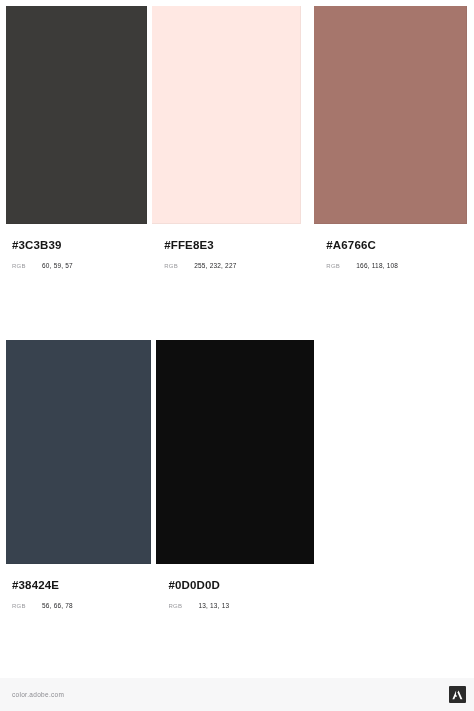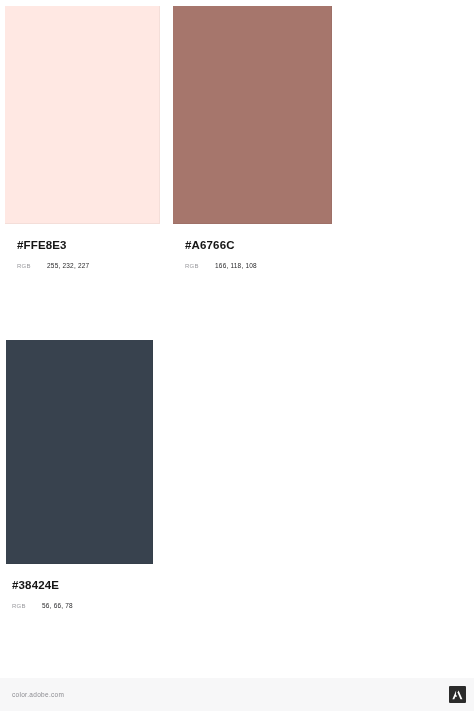--- a/index.html
+++ b/index.html
@@ -136,20 +136,30 @@
 </style>
 </head>
 <body>
 
 <div id="page">
 
   <div class="palette">
 
     <div class="row row-1">
 
+      <div class="cell c0">
+        <div class="swatch" id="sw-0-0" style="background: rgb(60, 59, 57);"></div>
+        <div class="meta">
+          <div class="hex">#3C3B39</div>
+          <div class="rgb-line">
+            <span class="rgb-label">RGB</span>
+            <span class="rgb-values">60, 59, 57</span>
+          </div>
+        </div>
+      </div>
 
       <div class="cell c1">
         <div class="swatch" id="sw-0-1" style="background: rgb(255, 232, 227);"></div>
         <div class="meta">
           <div class="hex">#FFE8E3</div>
           <div class="rgb-line">
             <span class="rgb-label">RGB</span>
             <span class="rgb-values">255, 232, 227</span>
           </div>
         </div>
@@ -174,20 +184,30 @@
         <div class="swatch" id="sw-1-0" style="background: rgb(56, 66, 78);"></div>
         <div class="meta">
           <div class="hex">#38424E</div>
           <div class="rgb-line">
             <span class="rgb-label">RGB</span>
             <span class="rgb-values">56, 66, 78</span>
           </div>
         </div>
       </div>
 
+      <div class="cell c1">
+        <div class="swatch" id="sw-1-1" style="background: rgb(13, 13, 13);"></div>
+        <div class="meta">
+          <div class="hex">#0D0D0D</div>
+          <div class="rgb-line">
+            <span class="rgb-label">RGB</span>
+            <span class="rgb-values">13, 13, 13</span>
+          </div>
+        </div>
+      </div>
 
       <div class="cell filler"></div>
 
     </div>
 
   </div>
 
   <div class="footer">
     <span class="footer-url">color.adobe.com</span>
     <span class="adobe-logo">

